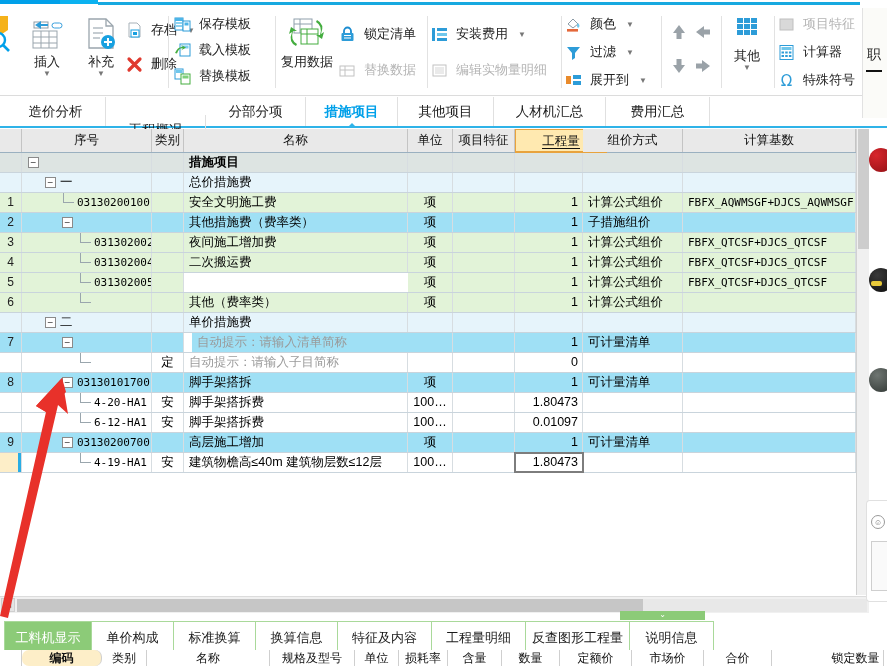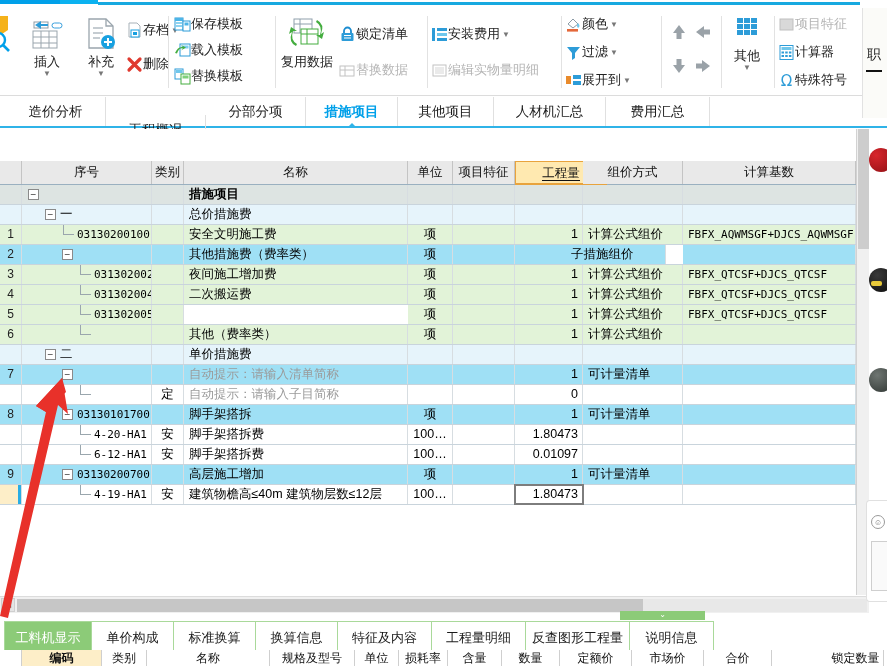--- a/index.html
+++ b/index.html
@@ -28,21 +28,21 @@
 
   .big-btn {
     position:absolute; width:46px; text-align:center;
     font-size:13px; color:#222; cursor:default;
   }
   .big-btn .bi { display:block; height:40px; }
   .big-btn .bl { display:block; line-height:16px; }
   .big-btn .bcaret { display:block; font-size:8px; color:#777; line-height:8px; }
 
   .sm-btn {
-    position:absolute; height:24px; display:flex; align-items:center; gap:0;
+    position:absolute; height:24px; display:flex; align-items:center; gap:8px;
     font-size:13px; color:#222; white-space:nowrap; cursor:default;
   }
   .sm-btn.dis { color:#b4b4b4; }
   .sm-btn .si { width:17px; height:17px; flex:0 0 17px; position:relative; }
   .sm-btn .caret { font-size:8px; color:#777; margin-left:2px; }
 
   .arrow-btn { position:absolute; width:20px; height:20px; color:#8a8a8a; font-size:15px;
                text-align:center; line-height:20px; }
 
   
@@ -51,21 +51,21 @@
   .mtab { position:absolute; top:0; height:29px; line-height:29px; text-align:center;
           font-size:13.5px; color:#1a1a1a; border-right:1px solid #e0e0e0; cursor:default; }
   .mtab.active { color:#00a0e9; font-weight:bold; }
   .mtab.active:after { content:""; position:absolute; left:50%; margin-left:-5px; bottom:-2px;
                        border-left:5px solid transparent; border-right:5px solid transparent;
                        border-bottom:5px solid #2fb3e8; }
 
   
   .grid { position:absolute; left:0; top:129px; width:869px; height:466px; background:#fff;
           border-right:1px solid #c8c8c8; overflow:hidden; }
-  .ghead { position:relative; height:24px; background:#e9e9e9; border-bottom:1px solid #9ab0c0;margin-top:32px; }
+  .ghead { position:relative; height:24px; background:#e9e9e9; border-bottom:1px solid #9ab0c0; }
   .ghead .hc { position:absolute; top:0; height:23px; line-height:23px; text-align:center;
                font-size:12.5px; color:#111; border-right:1px solid #c4c4c4; background:#e9e9e9; }
   .ghead .hc.sel { background:#ffe9b0; border:1px solid #e8a33d; border-bottom:2px solid #e8a33d; height:24px; line-height:22px;}
   .ghead .hc.sel .u { border-bottom:1px solid #111; }
 
   .grow { position:relative; height:20px; border-bottom:1px solid #c9d4dc; }
   .grow .c { position:absolute; top:0; height:19px; line-height:19px; font-size:12.5px;
              border-right:1px solid #d7dde1; padding:0 3px; overflow:hidden; white-space:nowrap; }
   .grow .c.num { text-align:right; padding-right:4px; }
   .grow .c.ctr { text-align:center; padding:0; }
@@ -547,21 +547,21 @@
           <div class="c idx" style="left: 0px; width: 22px;">2</div>
           <div class="c " style="left: 22px; width: 130px; padding: 0px;">
             <span class="tnode" style="left: 40px;">−</span>
             <span style="position: absolute; left: 55px; top: 0px; line-height: 19px;"></span>
           </div>
           <div class="c ctr" style="left: 152px; width: 32px;"></div>
           <div class="c nm" style="left: 184px; width: 224px;">其他措施费（费率类）</div>
           <div class="c ctr" style="left: 408px; width: 45px;">项</div>
           <div class="c " style="left: 453px; width: 62px;"></div>
           <div class="c num" style="left: 515px; width: 68px;">1</div>
-          <div class="c nm" style="left: 566px; width: 100px;">子措施组价</div>
+          <div class="c nm" style="left: 583px; width: 100px;">子措施组价</div>
           <div class="c nm mono" style="left: 683px; width: 173px;"></div>
         </div>
         <div class="grow t-green">
           <div class="c idx" style="left: 0px; width: 22px;">3</div>
           <div class="c " style="left: 22px; width: 130px; padding: 0px;">
             <span class="tline-h" style="left: 58px; top: 9px; width: 11px;"></span>
             <span class="tline-v" style="left: 58px; top: 0px; height: 10px;"></span>
             <span style="position: absolute; left: 72px; top: 0px; line-height: 19px; font-family: &quot;DejaVu Sans Mono&quot;, &quot;Liberation Mono&quot;, monospace; font-size: 11px;">031302002…</span>
           </div>
           <div class="c ctr" style="left: 152px; width: 32px;"></div>
@@ -630,21 +630,21 @@
           <div class="c nm" style="left: 583px; width: 100px;"></div>
           <div class="c nm mono" style="left: 683px; width: 173px;"></div>
         </div>
         <div class="grow t-blue">
           <div class="c idx" style="left: 0px; width: 22px;">7</div>
           <div class="c " style="left: 22px; width: 130px; padding: 0px;">
             <span class="tnode" style="left: 40px;">−</span>
             <span style="position: absolute; left: 55px; top: 0px; line-height: 19px;"></span>
           </div>
           <div class="c ctr" style="left: 152px; width: 32px;"></div>
-          <div class="c nm ph" style="left: 184px; width: 224px;">自动提示：请输入清单简称</div>
+          <div class="c nm ph" style="left: 192px; width: 224px;">自动提示：请输入清单简称</div>
           <div class="c ctr" style="left: 408px; width: 45px;"></div>
           <div class="c " style="left: 453px; width: 62px;"></div>
           <div class="c num" style="left: 515px; width: 68px;">1</div>
           <div class="c nm" style="left: 583px; width: 100px;">可计量清单</div>
           <div class="c nm mono" style="left: 683px; width: 173px;"></div>
         </div>
         <div class="grow t-white">
           <div class="c idx" style="left: 0px; width: 22px;"></div>
           <div class="c " style="left: 22px; width: 130px; padding: 0px;">
             <span class="tline-h" style="left: 58px; top: 9px; width: 11px;"></span>
@@ -758,21 +758,21 @@
     <div class="btab" style="left:256px;width:82px;">换算信息</div>
     <div class="btab" style="left:338px;width:94px;">特征及内容</div>
     <div class="btab" style="left:432px;width:94px;">工程量明细</div>
     <div class="btab" style="left:526px;width:104px;">反查图形工程量</div>
     <div class="btab" style="left:630px;width:84px;">说明信息</div>
     <div class="btab-underline" style="top:30px;left:714px;width:173px;height:1px;background:#c7c7c7;"></div>
   </div>
 
   <div class="bgrid-head">
     <div class="bhc" style="left:0;width:22px;"></div>
-    <div class="bhc hl" style="left:22px;width:80px;">编码</div>
+    <div class="bhc hl" style="left:22px;width:80px;border-radius:7px;">编码</div>
     <div class="bhc" style="left:102px;width:45px;">类别</div>
     <div class="bhc" style="left:147px;width:123px;">名称</div>
     <div class="bhc" style="left:270px;width:85px;">规格及型号</div>
     <div class="bhc" style="left:355px;width:44px;">单位</div>
     <div class="bhc" style="left:399px;width:49px;">损耗率</div>
     <div class="bhc" style="left:448px;width:54px;">含量</div>
     <div class="bhc" style="left:502px;width:58px;">数量</div>
     <div class="bhc" style="left:560px;width:72px;">定额价</div>
     <div class="bhc" style="left:632px;width:72px;">市场价</div>
     <div class="bhc" style="left:704px;width:68px;">合价</div>

